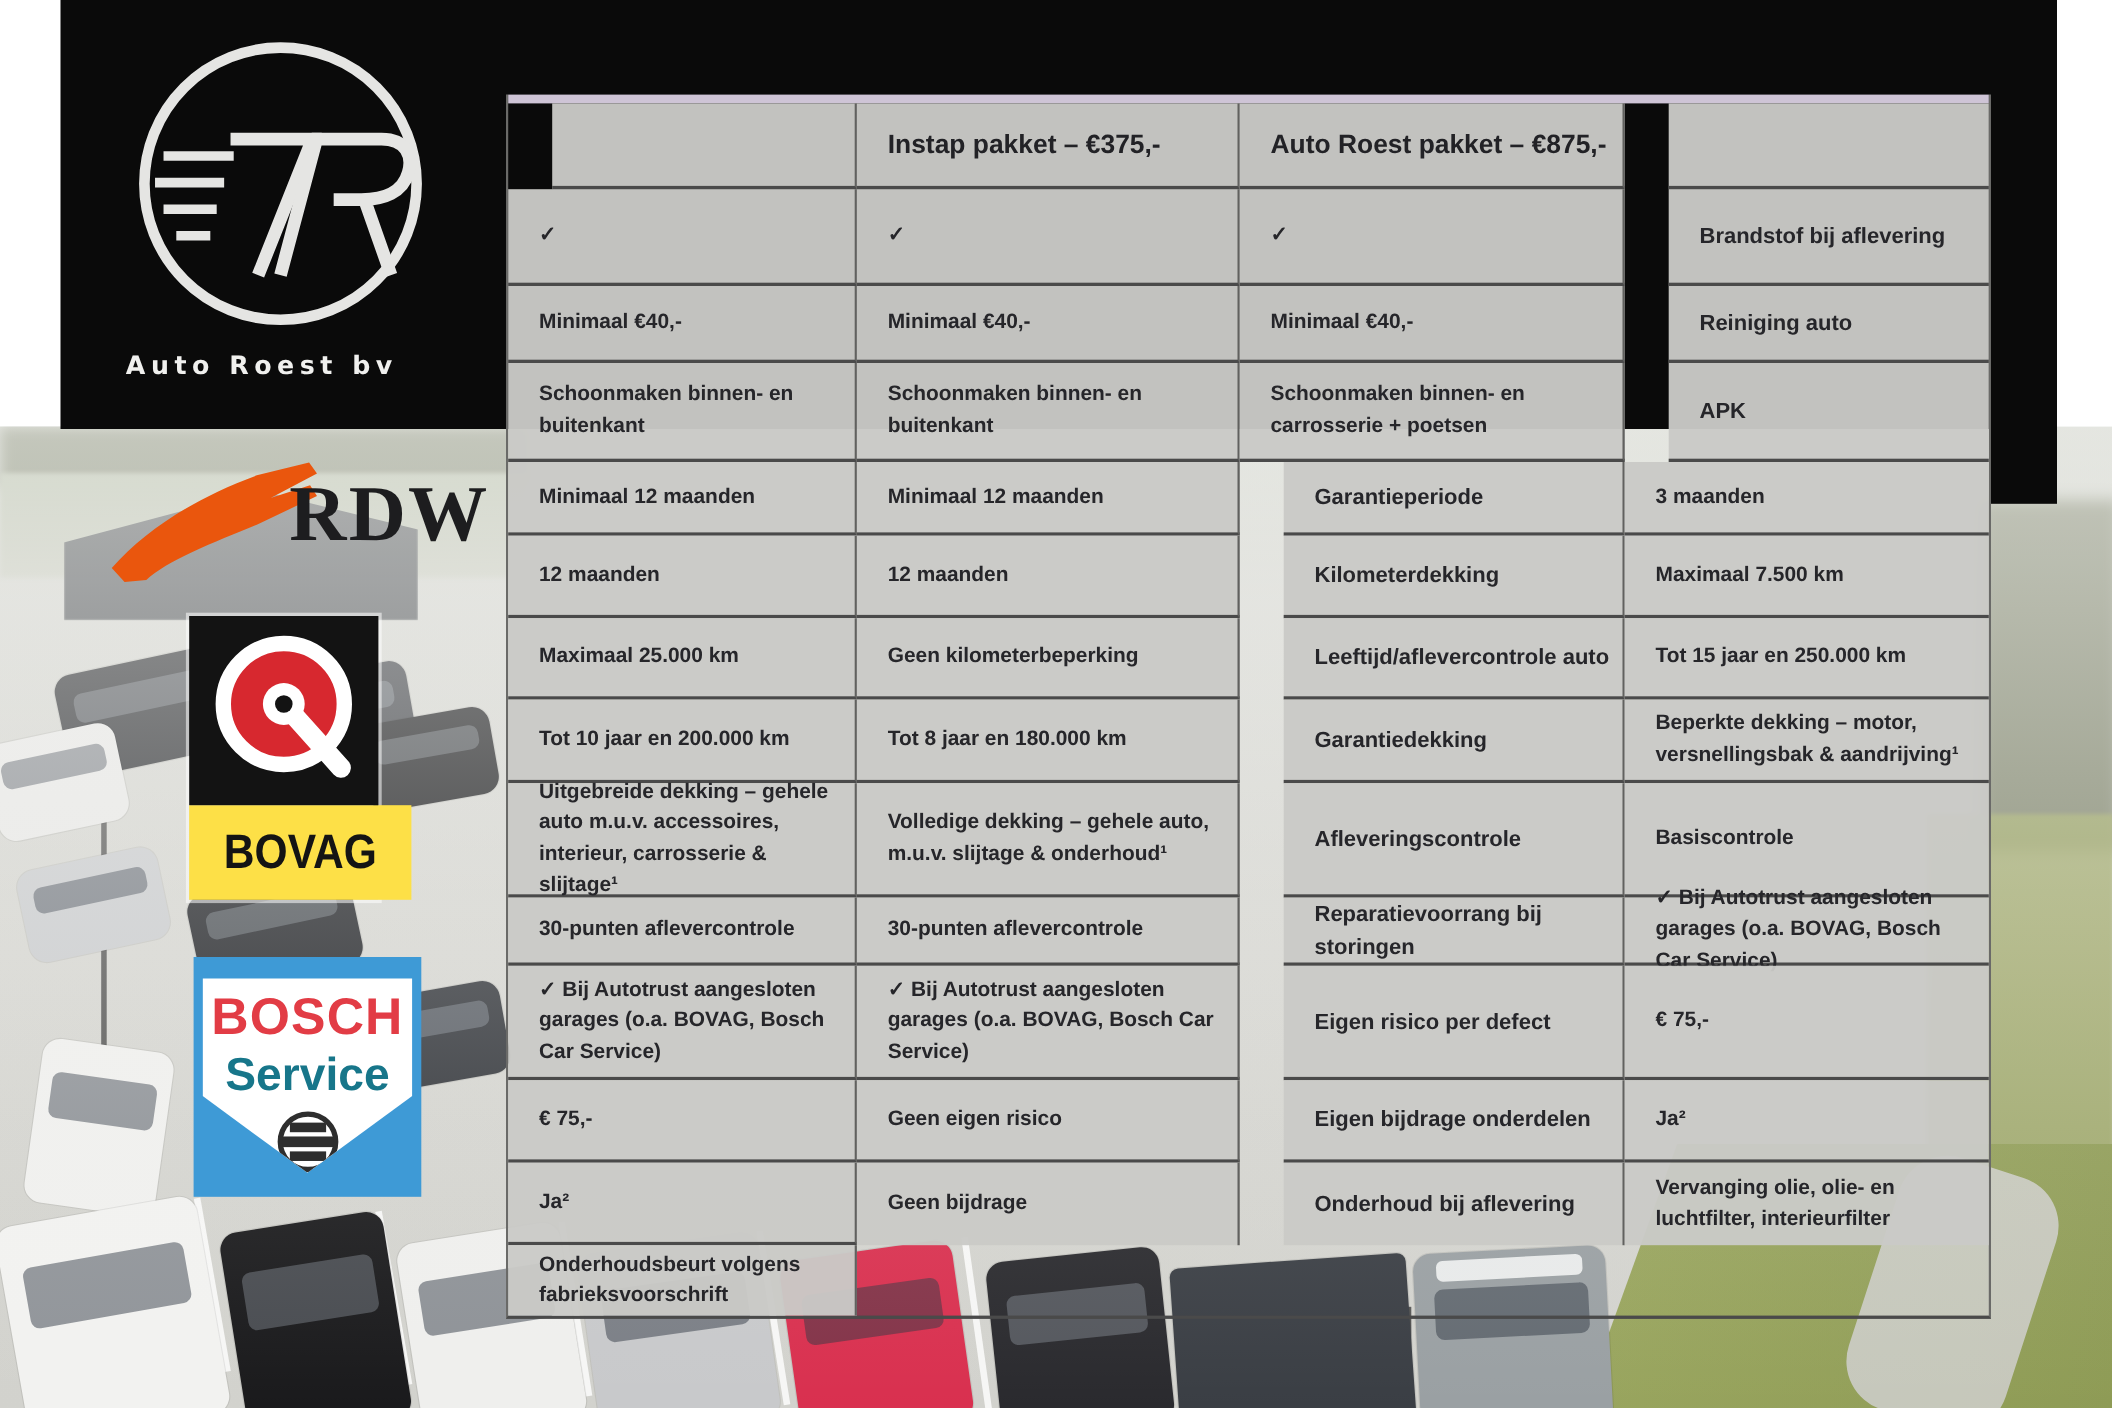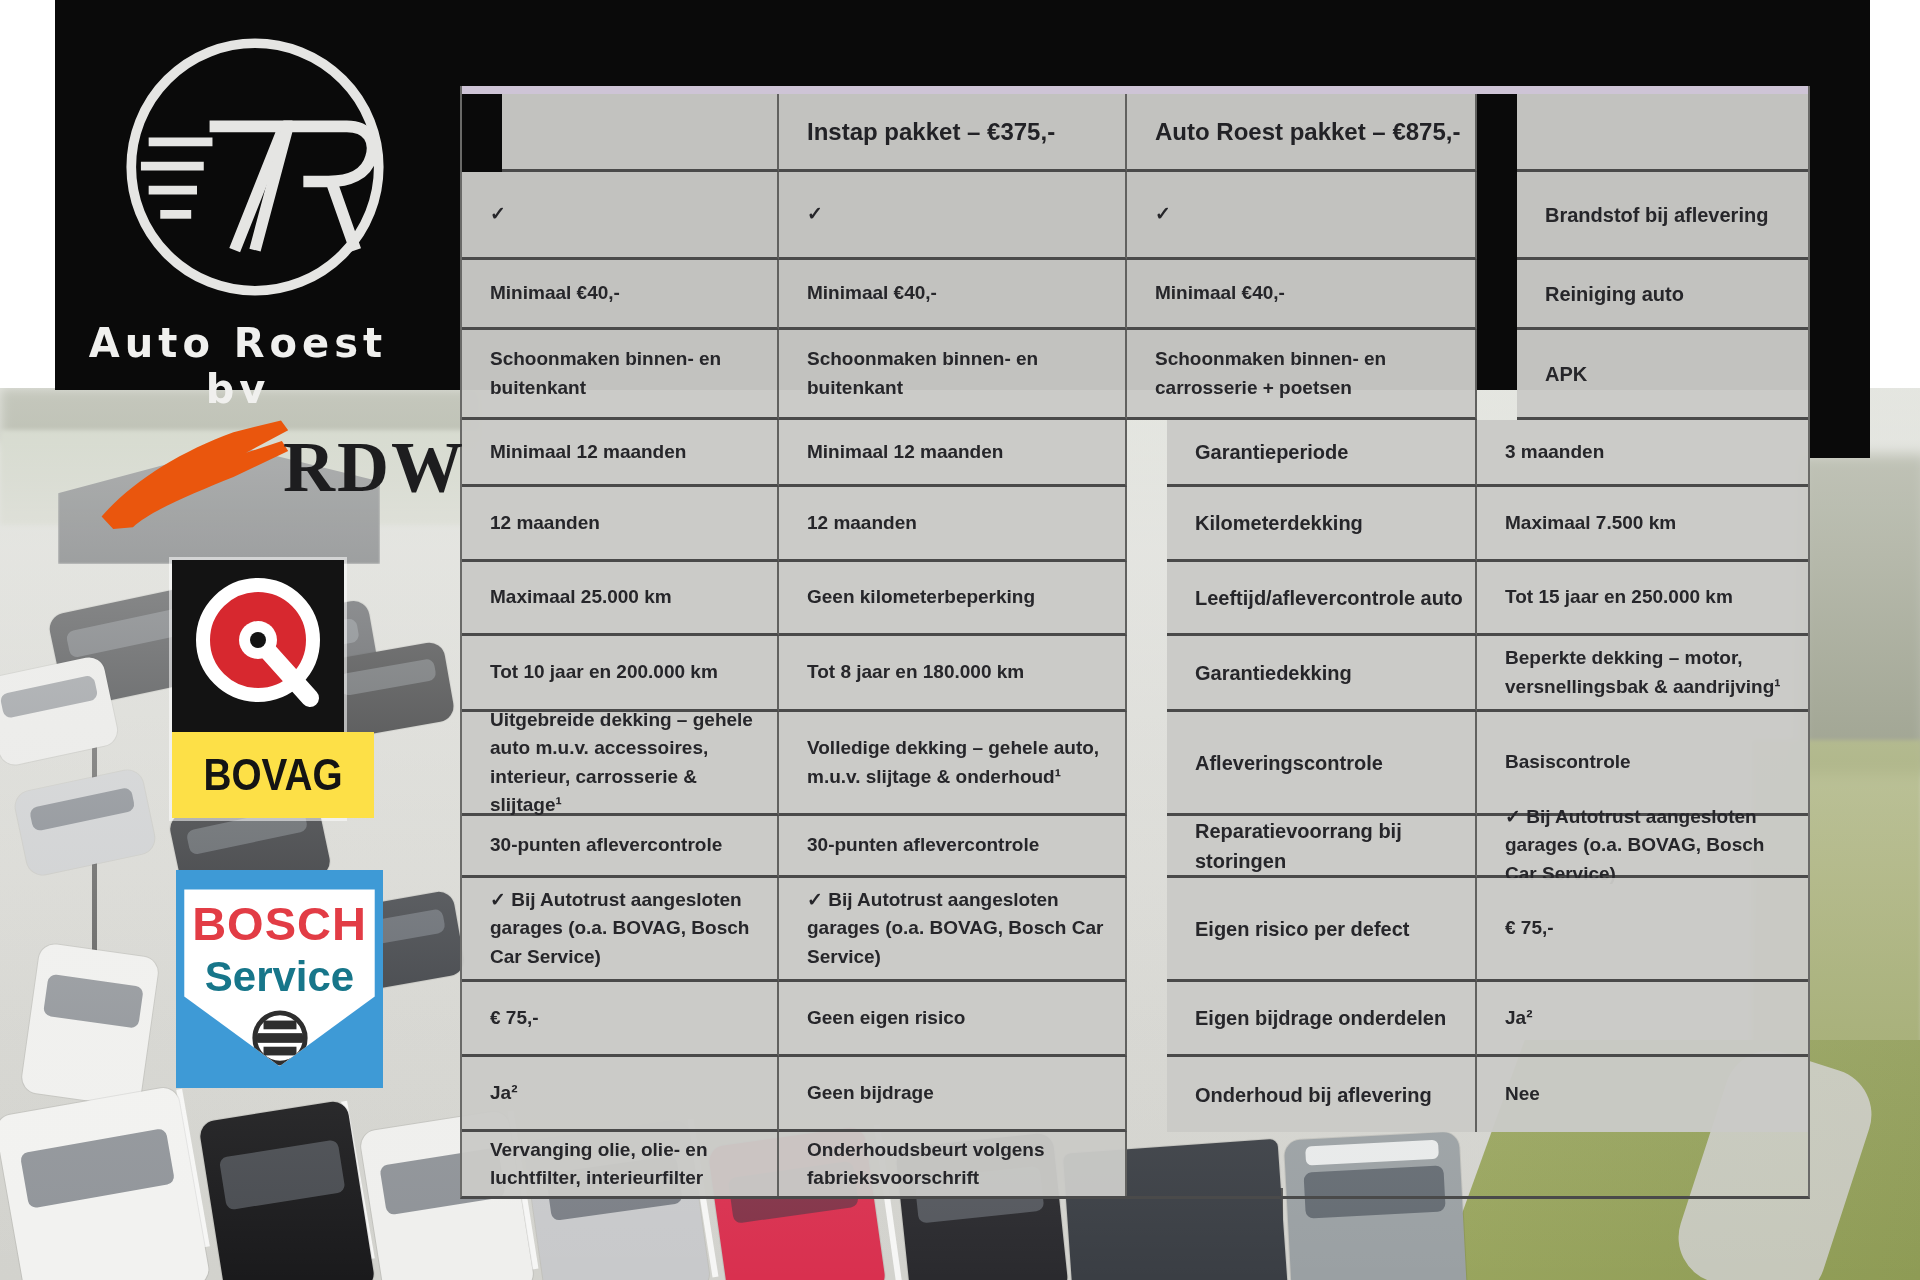--- a/index.html
+++ b/index.html
@@ -29,26 +29,26 @@
   .car .ws{position:absolute;left:10%;right:10%;top:20%;height:28%;border-radius:8px;background:rgba(45,53,66,.5);}
   .car-dark .ws{background:rgba(195,205,215,.28);}
   .fade{left:0;top:0;width:1920px;height:892px;
     background:linear-gradient(180deg,rgba(245,245,243,.62) 0%,rgba(245,245,243,.30) 42%,rgba(245,245,243,.10) 72%,rgba(245,245,243,0) 100%);}
   
   .band{position:absolute;left:55px;top:0;width:1815px;height:390px;background:#0a0a0a;z-index:2;}
   .band-ext{position:absolute;left:1810px;top:390px;width:60px;height:68px;background:#0a0a0a;z-index:2;}
   
   .ar-logo{position:absolute;left:110px;top:22px;width:290px;height:290px;z-index:4;}
   .ar-name{position:absolute;left:78px;top:320px;width:320px;z-index:4;text-align:center;
-    color:#f0f0ee;font-family:"DejaVu Sans",sans-serif;font-weight:bold;font-size:40px;letter-spacing:5px;}
+    color:#f0f0ee;font-family:"DejaVu Sans",sans-serif;font-weight:bold;font-size:23px;letter-spacing:5px;}
   
   .rdw{position:absolute;left:85px;top:408px;width:350px;height:130px;z-index:4;}
   .rdw svg{position:absolute;left:0;top:8px;}
   .rdw .word{position:absolute;left:178px;top:18px;font-family:"Liberation Serif",serif;font-weight:bold;
-    font-size:72px;color:#1d1d1f;letter-spacing:2px;margin-left:20px;}
+    font-size:72px;color:#1d1d1f;letter-spacing:2px;}
   
   .bovag{position:absolute;left:172px;top:560px;width:172px;height:258px;z-index:4;box-shadow:0 0 0 3px rgba(255,255,255,.55);}
   .bovag .top{position:relative;width:172px;height:172px;background:#131313;}
   .bovag .bottom{width:202px;height:86px;background:#fde047;display:flex;align-items:center;justify-content:center;}
   .bovag .word{font-weight:bold;font-size:44px;color:#141414;letter-spacing:0px;transform:scaleX(.88);}
   
   .bosch{position:absolute;left:176px;top:870px;width:207px;height:218px;z-index:4;background:#3e9ad6;}
   .bosch .pent{position:absolute;left:0;top:0;width:207px;height:218px;background:#ffffff;
     clip-path:polygon(4% 9%,96% 9%,96% 58%,50% 90%,4% 58%);display:flex;flex-direction:column;align-items:center;}
   .bosch .b1{margin-top:26px;font-weight:bold;font-size:47px;color:#e23c45;letter-spacing:1px;}
@@ -244,17 +244,16 @@
       <div class="cell val">✓ Bij Autotrust aangesloten garages (o.a. BOVAG, Bosch Car Service)</div>
       <div class="cell lbl">Eigen risico per defect</div>
       <div class="cell val">€ 75,-</div>
       <div class="cell val">€ 75,-</div>
       <div class="cell val">Geen eigen risico</div>
       <div class="cell lbl">Eigen bijdrage onderdelen</div>
       <div class="cell val">Ja²</div>
       <div class="cell val">Ja²</div>
       <div class="cell val">Geen bijdrage</div>
       <div class="cell lbl">Onderhoud bij aflevering</div>
-      <div class="cell val">Nee</div>
       <div class="cell val">Vervanging olie, olie- en luchtfilter, interieurfilter</div>
       <div class="cell val">Onderhoudsbeurt volgens fabrieksvoorschrift</div>
     </div>
 </div>
 
 </body></html>

